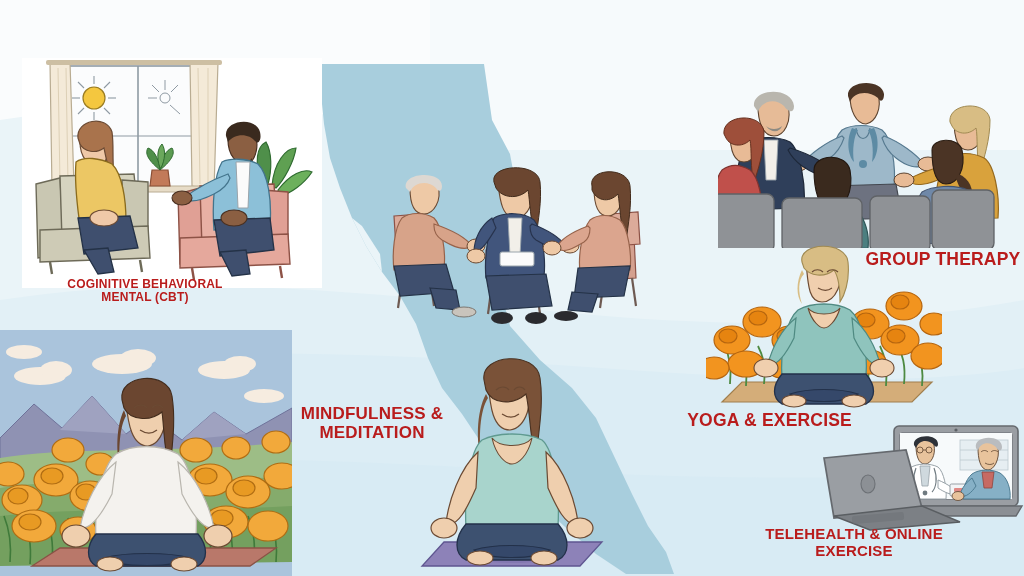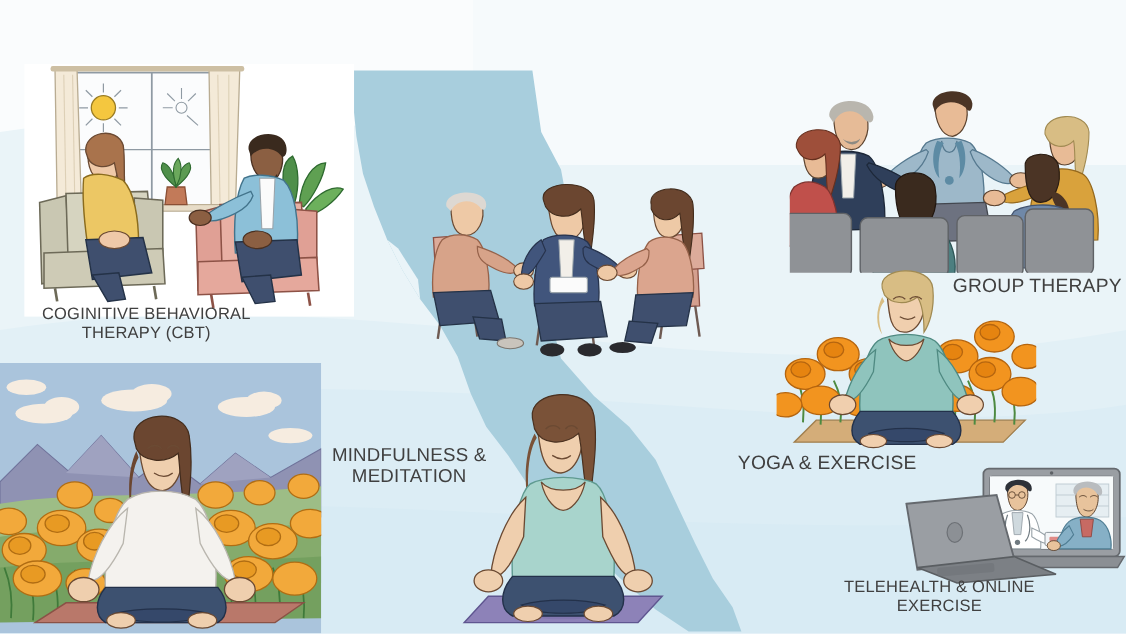--- a/index.html
+++ b/index.html
@@ -6,22 +6,22 @@
   body{
     width:1024px;height:576px;overflow:hidden;
     background:#eaf4f8;
     font-family:"Liberation Sans", sans-serif;
     position:relative;
   }
   #stage{position:absolute;inset:0;width:1024px;height:576px;}
   .abs{position:absolute;}
   .lbl{
     position:absolute;
-    font-weight:normal;
-    color:#404040;
+    font-weight:bold;
+    color:#b91c1c;
     letter-spacing:.2px;
     line-height:1.12;
     text-align:center;
     white-space:pre-line;
     z-index:40;
   }
   #title{
     left:0;right:0;top:20px;
     text-align:center;
     font-size:31px;font-weight:bold;color:#151515;
@@ -127,21 +127,21 @@
     <path d="M212 100 C216 106, 226 106, 230 100 C230 106, 224 112, 220 112 C216 112, 212 106, 212 100 Z" fill="#3a2a1e"></path>
     <path d="M200 104 C192 118, 190 146, 192 172 L248 168 C250 142, 246 116, 236 106 C224 100, 208 100, 200 104 Z" fill="#8cc0d8" stroke="#43748c" stroke-width="1.3"></path>
     <path d="M214 104 L228 104 L226 150 L216 150 Z" fill="#fbfbfb" stroke="#9aa4ab" stroke-width="1"></path>
     <path d="M206 116 C190 122, 172 132, 162 140 C168 146, 180 142, 192 136 C200 132, 206 126, 208 120 Z" fill="#8cc0d8" stroke="#43748c" stroke-width="1.2"></path>
     <ellipse cx="160" cy="140" rx="10" ry="7" fill="#8b5f42" stroke="#4a3021" stroke-width="1.1"></ellipse>
     <path d="M192 162 L248 160 L252 192 L198 198 Z" fill="#3f4f6e" stroke="#243247" stroke-width="1.3"></path>
     <path d="M198 194 L224 192 L228 216 L210 218 Z" fill="#3f4f6e" stroke="#243247" stroke-width="1.3"></path>
     <ellipse cx="212" cy="160" rx="13" ry="8" fill="#8b5f42" stroke="#4a3021" stroke-width="1.1"></ellipse>
   </svg>
 
-  <div class="lbl" style="left:8px;top:278px;width:250px;font-size:15px;"><span>COGINITIVE BEHAVIORAL</span><br><span>THERAPY (CBT)</span></div>
+  <div class="lbl" style="left:20px;top:278px;width:250px;font-size:12px;"><span>COGINITIVE BEHAVIORAL</span><br><span>MENTAL (CBT)</span></div>
 
   <svg class="abs panel" width="300" height="170" viewBox="0 0 300 170" style="left:718px;top:78px;z-index:20;">
     <rect x="0" y="0" width="300" height="170" fill="#ffffff" opacity="0"></rect>
 
     <path d="M132 18 C132 6, 156 4, 160 16 C164 30, 158 44, 148 46 C138 46, 132 32, 132 18 Z" fill="#e8bb96" stroke="#5d4430" stroke-width="1.1"></path>
     <path d="M130 18 C128 2, 164 0, 166 16 C166 24, 162 24, 160 20 C150 12, 136 14, 132 24 Z" fill="#4b3425"></path>
     <path d="M124 52 C114 62, 110 92, 112 112 L176 110 C178 88, 174 60, 164 52 C152 46, 134 46, 124 52 Z" fill="#9db8c9" stroke="#56798f" stroke-width="1.2"></path>
     <path d="M138 50 C140 64, 150 64, 152 50" fill="none" stroke="#56798f" stroke-width="1.2"></path>
     <path d="M134 50 C128 62, 130 78, 136 84 C134 72, 136 58, 140 52 Z" fill="#5d8ba4"></path>
     <path d="M156 50 C162 62, 160 78, 154 84 C156 72, 154 58, 150 52 Z" fill="#5d8ba4"></path>
@@ -398,21 +398,21 @@
     <path d="M90 74 C76 84, 66 104, 62 120 C72 124, 82 106, 88 94 Z" fill="#8fc4bd" stroke="#4f8a82" stroke-width="1.2"></path>
     <path d="M146 74 C160 84, 170 104, 174 120 C164 124, 154 106, 148 94 Z" fill="#8fc4bd" stroke="#4f8a82" stroke-width="1.2"></path>
     <ellipse cx="60" cy="124" rx="12" ry="9" fill="#f0cfae" stroke="#6b4a33" stroke-width="1.1"></ellipse>
     <ellipse cx="176" cy="124" rx="12" ry="9" fill="#f0cfae" stroke="#6b4a33" stroke-width="1.1"></ellipse>
     <path d="M76 130 C66 142, 66 154, 76 160 L160 160 C170 154, 170 142, 160 130 Z" fill="#3d5170" stroke="#23314a" stroke-width="1.3"></path>
     <path d="M84 150 C102 144, 134 144, 152 150 C138 160, 98 160, 84 150 Z" fill="#35486a" stroke="#23314a" stroke-width="1.1"></path>
     <ellipse cx="88" cy="157" rx="12" ry="6" fill="#f0cfae" stroke="#6b4a33" stroke-width="1.1"></ellipse>
     <ellipse cx="148" cy="157" rx="12" ry="6" fill="#f0cfae" stroke="#6b4a33" stroke-width="1.1"></ellipse>
   </svg>
 
-  <div class="lbl" style="left:652px;top:411px;width:200px;font-size:17.5px;"><span>YOGA &amp; EXERCISE</span></div>
+  <div class="lbl" style="left:652px;top:411px;width:200px;font-size:17.5px;text-align:right;"><span>YOGA &amp; EXERCISE</span></div>
 
   <svg class="abs panel" width="214" height="110" viewBox="0 0 214 110" style="left:810px;top:422px;z-index:22;">
 
     <rect x="84" y="4" width="124" height="80" rx="5" fill="#9a9ea3" stroke="#65696e" stroke-width="1.6"></rect>
     <rect x="90" y="11" width="112" height="66" rx="2" fill="#f3f6f8" stroke="#65696e" stroke-width="1"></rect>
     <circle cx="146" cy="8" r="1.6" fill="#5d6166"></circle>
 
     <rect x="90" y="11" width="112" height="66" fill="#f7fafb"></rect>
     <rect x="150" y="18" width="48" height="30" fill="#e6eef2" stroke="#bcc9cf" stroke-width="0.8"></rect>
     <line x1="150" y1="28" x2="198" y2="28" stroke="#bcc9cf" stroke-width="0.8"></line>

